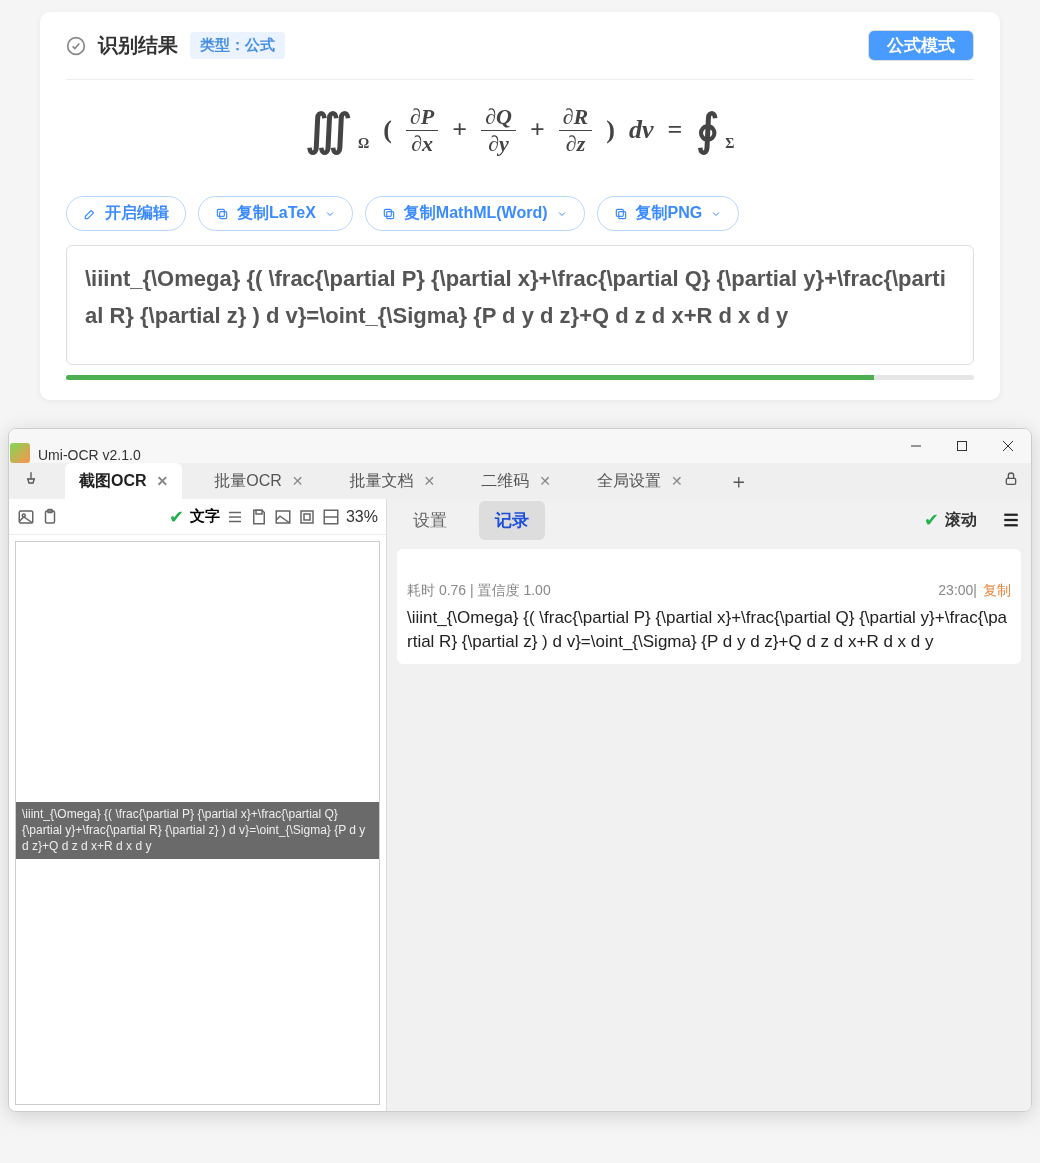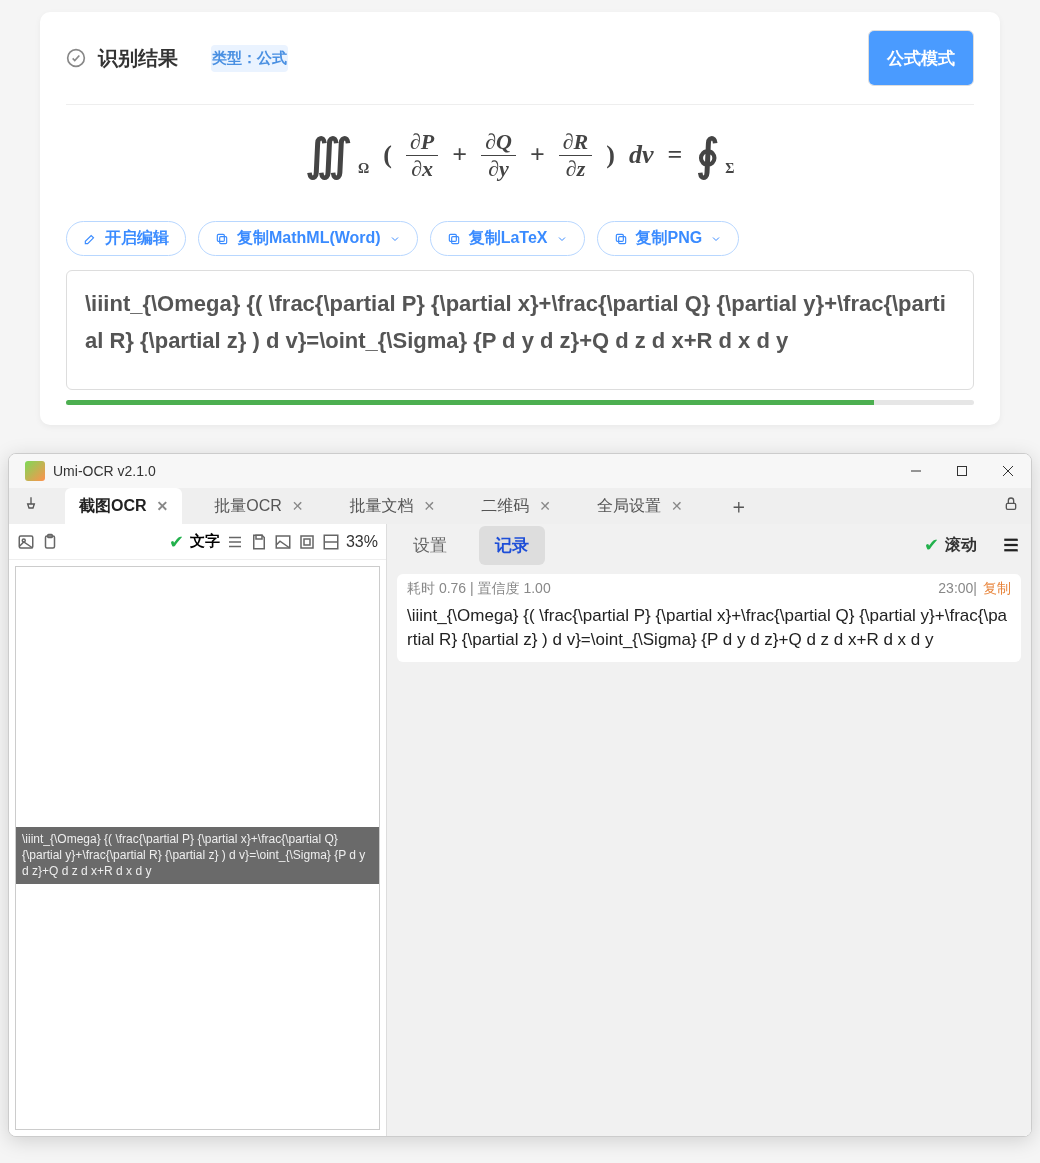--- a/index.html
+++ b/index.html
@@ -3,23 +3,23 @@
 <meta charset="utf-8">
 <style>
   * { box-sizing: border-box; margin: 0; padding: 0; }
   body { font-family: -apple-system, "Segoe UI", "Microsoft YaHei", sans-serif; background: #f5f5f5; width: 1040px; height:1163px; overflow:hidden;}
 
   
   .card { margin: 12px 40px 28px; background: #fff; border-radius: 10px; padding: 18px 26px 20px; box-shadow: 0 2px 6px rgba(0,0,0,0.05); font-weight: bold;}
   .card-header { display:flex; align-items:center; gap:12px; border-bottom:1px solid #eee; padding-bottom:18px; }
   .check-ico { width:20px; height:20px; }
   .hdr-title { font-size:20px; color:#333; }
-  .type-chip { background:#eaf3ff; color:#4a90e2; font-size:15px; padding:4px 1px; border-radius:4px;margin-left:21px; }
+  .type-chip { background:#eaf3ff; color:#4a90e2; font-size:15px; padding:4px 10px; border-radius:4px; }
   .hdr-spacer { flex:1; }
-  .mode-group { display:flex; border:1px solid #ddd; border-radius:6px; overflow:hidden; height:56px; }
+  .mode-group { display:flex; border:1px solid #ddd; border-radius:6px; overflow:hidden; height:31px; }
   .mode-btn { padding:0 18px; display:flex; align-items:center; font-size:17px; cursor:pointer; background:#fff; color:#444; }
   .mode-btn.active { background:#4a9bff; color:#fff; }
 
   .formula-area { height:100px; display:flex; justify-content:center; align-items:center; }
   .formula { font-family:"Cambria Math","Times New Roman",serif; font-style:italic; font-size:26px; color:#444; display:flex; align-items:center; gap:10px; }
   .formula .frac { display:inline-flex; flex-direction:column; align-items:center; font-size:22px; line-height:1; }
   .formula .frac .num { border-bottom:1.5px solid #444; padding:0 4px 2px; }
   .formula .frac .den { padding-top:2px; }
   .formula .big { font-size:44px; font-style:normal; }
   .formula .sub { font-size:14px; font-style:normal; align-self:flex-end; margin-bottom:4px; margin-left:-4px;}
@@ -29,21 +29,21 @@
   .pill { border:1px solid #b8d7ff; color:#3a8bff; background:#fff; border-radius:20px; padding:6px 16px; font-size:16px; display:flex; align-items:center; gap:8px; cursor:pointer; }
   .pill .ico { width:14px; height:14px; }
   .pill .chev { width:12px; height:12px; }
 
   .latex-box { margin-top:14px; border:1px solid #ddd; border-radius:6px; padding:14px 18px; font-size:22px; line-height:1.7; color:#555; min-height:120px; white-space:normal; word-break:break-all; font-family:inherit;}
   .progress { height:5px; background:#e6e6e6; border-radius:3px; margin-top:10px; overflow:hidden;}
   .progress-fill { height:100%; background:#4caf50; width:89%; }
 
   
   .win { margin:0 8px; background:#fff; border:1px solid #ccc; border-radius:8px; overflow:hidden; box-shadow:0 4px 20px rgba(0,0,0,.15);}
-  .titlebar { display:flex; align-items:center; height:34px; background:#f7f7f7; padding-left:16px; }
+  .titlebar { display:flex; align-items:flex-end; height:34px; background:#f7f7f7; padding-left:1px; }
   .titlebar .logo { width:20px; height:20px; background:linear-gradient(135deg,#7ed957,#ff914d); border-radius:3px; margin-right:8px;}
   .titlebar .wtitle { font-size:14px; color:#333; flex:1;}
   .winbtn { width:46px; height:34px; display:flex; align-items:center; justify-content:center; cursor:pointer;}
   .winbtn svg{width:12px;height:12px;}
   .tabbar { display:flex; align-items:center; background:#efefef; height:36px; padding-left:6px; gap:18px;}
   .pin-ico { padding:0 8px; }
   .wtab { height:36px; padding:0 14px; display:flex; align-items:center; gap:10px; font-size:16px; color:#555; cursor:pointer; border-top-left-radius:6px; border-top-right-radius:6px;}
   .wtab.active { background:#fff; font-weight:600; color:#222;}
   .wtab .close { font-size:14px; color:#888;}
   .tabbar .spacer{flex:1;}
@@ -61,21 +61,21 @@
 
   .rightcol{flex:1; display:flex; flex-direction:column; background:#f1f1f1;}
   .rtool{height:42px; display:flex; align-items:center; gap:16px; padding:0 10px;}
   .rtab{padding:8px 16px; font-size:17px; color:#666; border-radius:6px; cursor:pointer;}
   .rtab.active{background:#ddd; color:#1d4ed8; font-weight:600;}
   .rtool .spacer{flex:1;}
   .scroll-toggle{font-size:16px; color:#333; display:flex; align-items:center; gap:6px;}
   .bars-ico{width:20px;height:18px; cursor:pointer; margin-left:8px;}
 
   .resblock{margin:8px 10px; background:#fff; border-radius:6px; padding:6px 10px 10px;}
-  .resmeta{display:flex; font-size:14px; color:#888; margin-bottom:6px;}
+  .resmeta{display:flex; font-size:14px; color:#888; margin-bottom:6px;margin-top:27px;}
   .resmeta .right{color:#888;}
   .resmeta .copy{color:#e8843a; margin-left:6px; cursor:pointer;}
   .restext{font-size:17px; line-height:1.4; color:#222; word-break:break-all;}
 </style>
 </head>
 <body>
 
 <div class="card">
   <div class="card-header">
     <svg class="check-ico" viewBox="0 0 24 24" fill="none" stroke="#888" stroke-width="2">
@@ -124,31 +124,31 @@
       <svg class="ico" viewBox="0 0 24 24" fill="none" stroke="#3a8bff" stroke-width="2">
           <path d="M4 20h4l10-10-4-4L4 16v4z"></path>
         </svg>
       <span>开启编辑</span>
     </div>
     <div class="pill">
       <svg class="ico" viewBox="0 0 24 24" fill="none" stroke="#3a8bff" stroke-width="2">
           <rect x="8" y="8" width="12" height="12" rx="2"></rect>
           <rect x="4" y="4" width="12" height="12" rx="2"></rect>
         </svg>
-      <span>复制MathML(Word)</span>
+      <span>复制LaTeX</span>
       <svg class="chev" viewBox="0 0 24 24" fill="none" stroke="#3a8bff" stroke-width="2">
           <path d="M6 9l6 6 6-6"></path>
         </svg>
     </div>
     <div class="pill">
       <svg class="ico" viewBox="0 0 24 24" fill="none" stroke="#3a8bff" stroke-width="2">
           <rect x="8" y="8" width="12" height="12" rx="2"></rect>
           <rect x="4" y="4" width="12" height="12" rx="2"></rect>
         </svg>
-      <span>复制LaTeX</span>
+      <span>复制MathML(Word)</span>
       <svg class="chev" viewBox="0 0 24 24" fill="none" stroke="#3a8bff" stroke-width="2">
           <path d="M6 9l6 6 6-6"></path>
         </svg>
     </div>
     <div class="pill">
       <svg class="ico" viewBox="0 0 24 24" fill="none" stroke="#3a8bff" stroke-width="2">
           <rect x="8" y="8" width="12" height="12" rx="2"></rect>
           <rect x="4" y="4" width="12" height="12" rx="2"></rect>
         </svg>
       <span>复制PNG</span>

